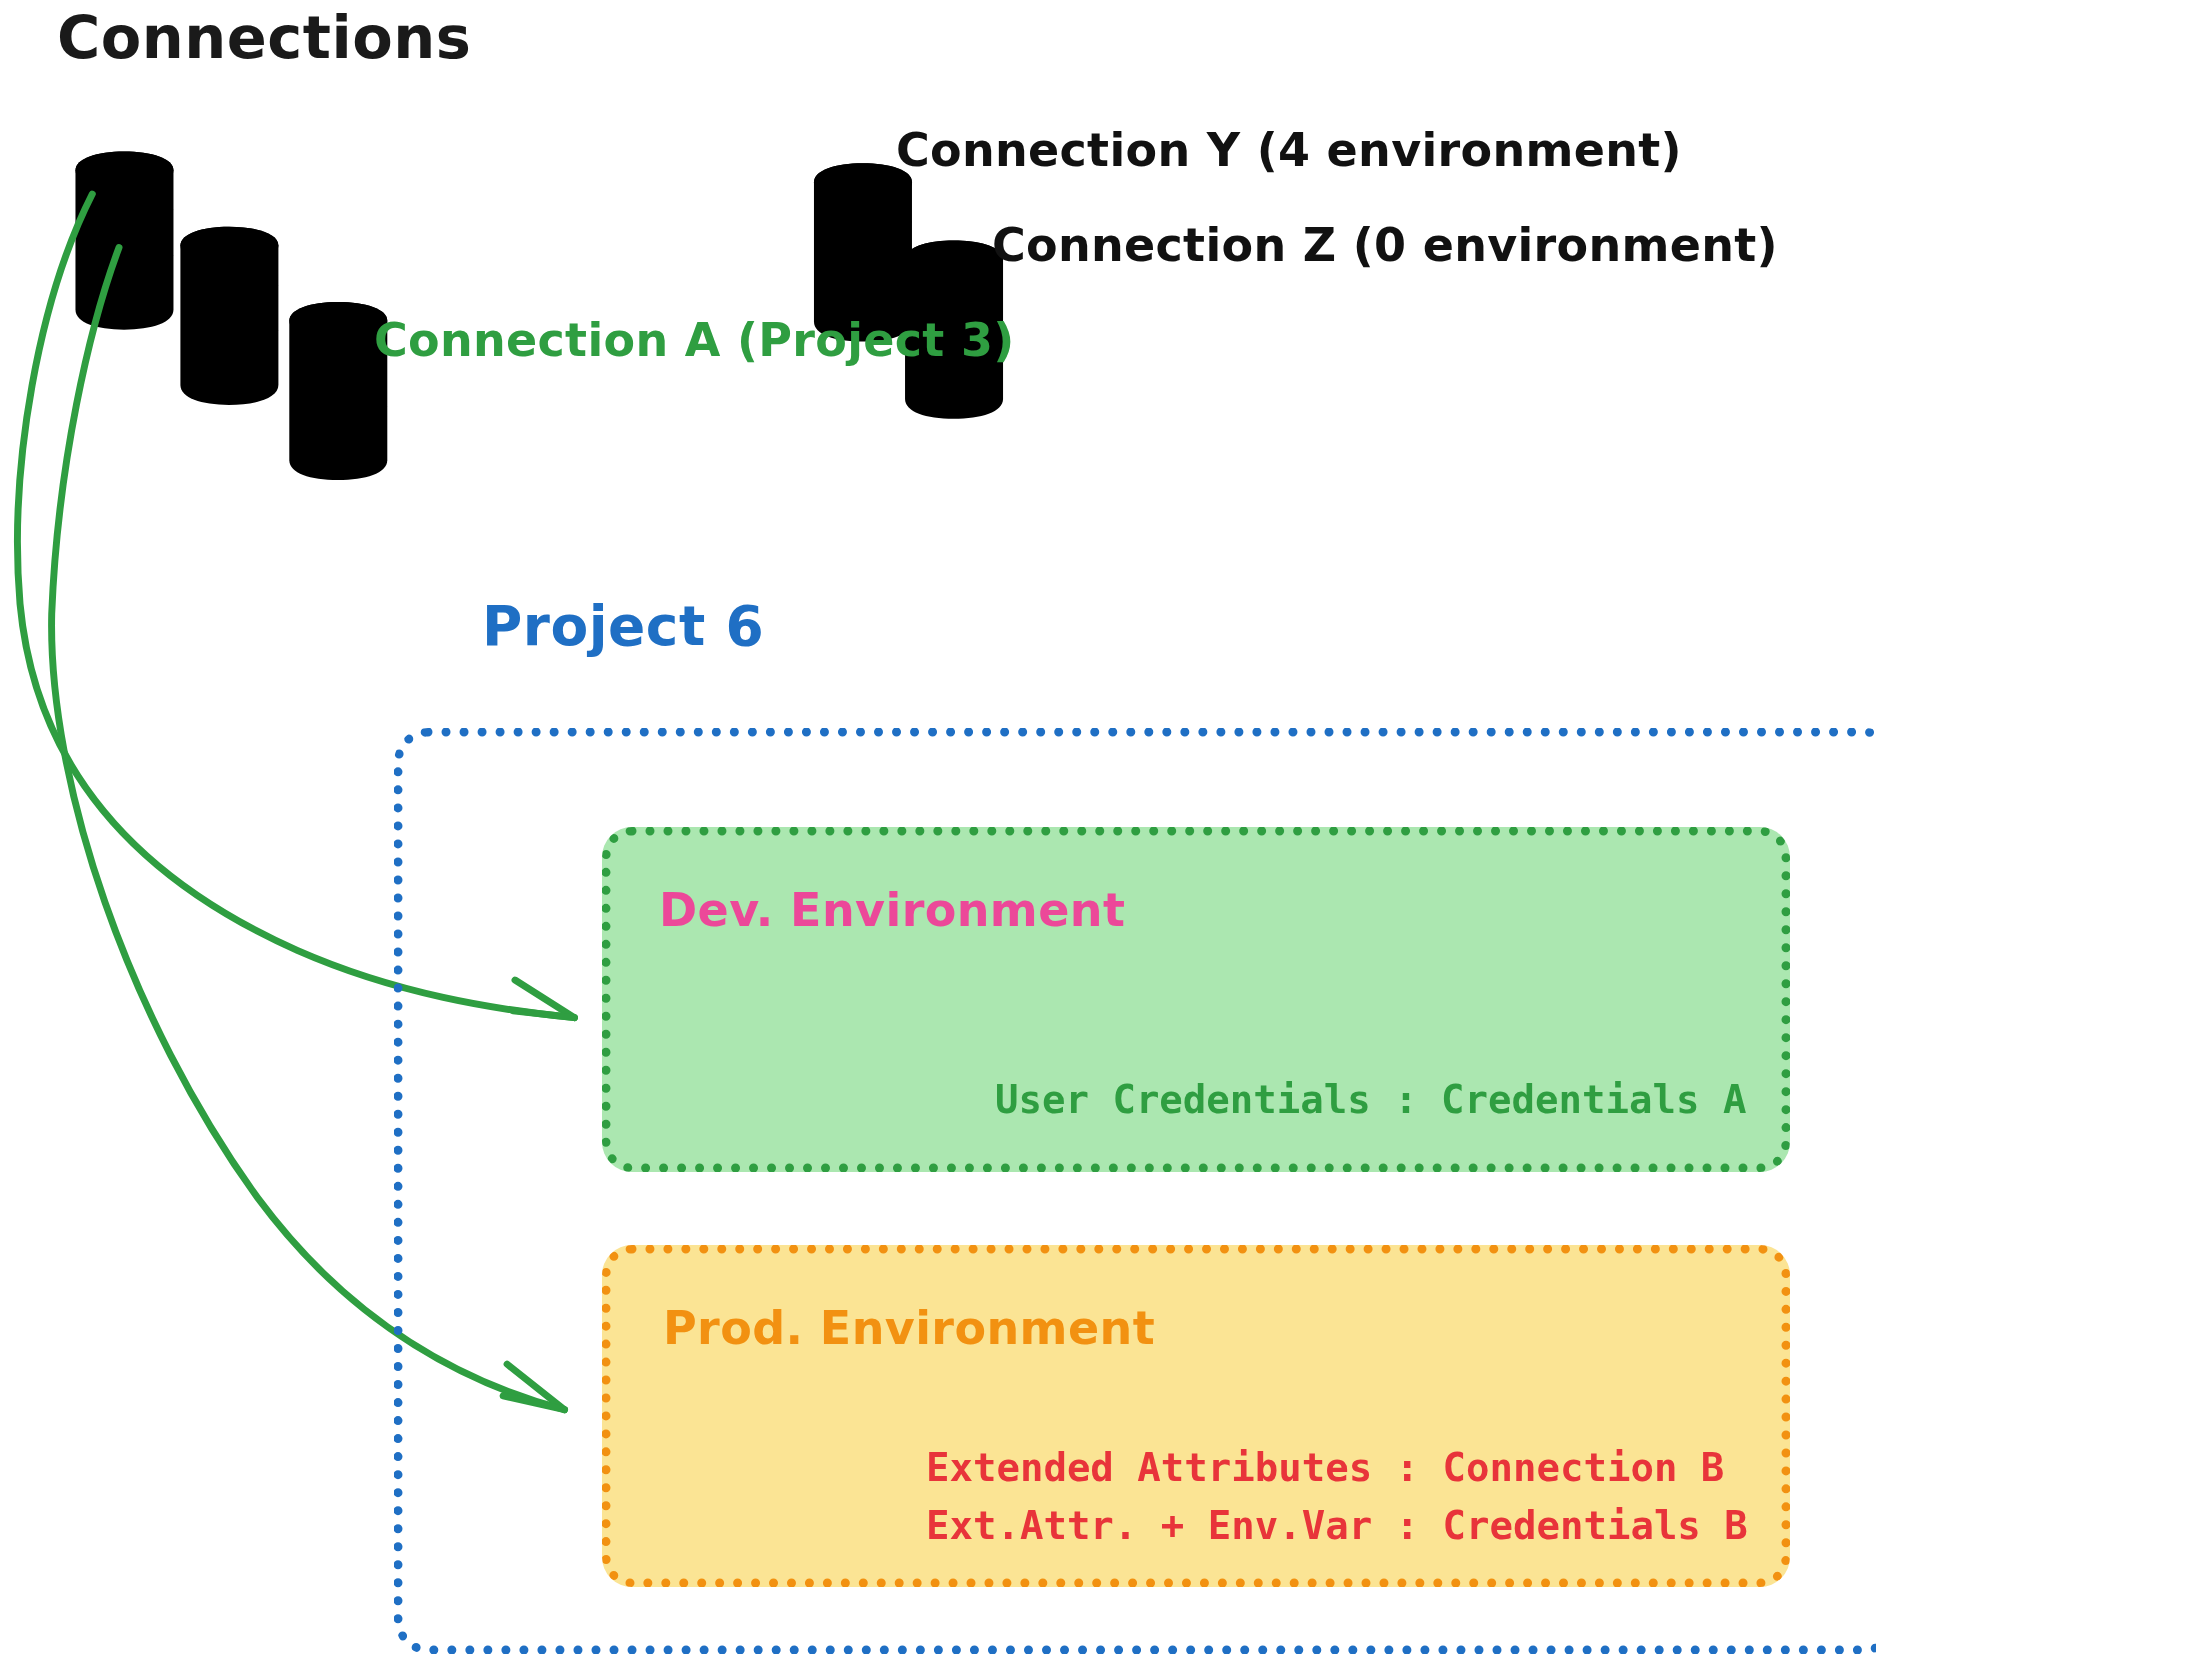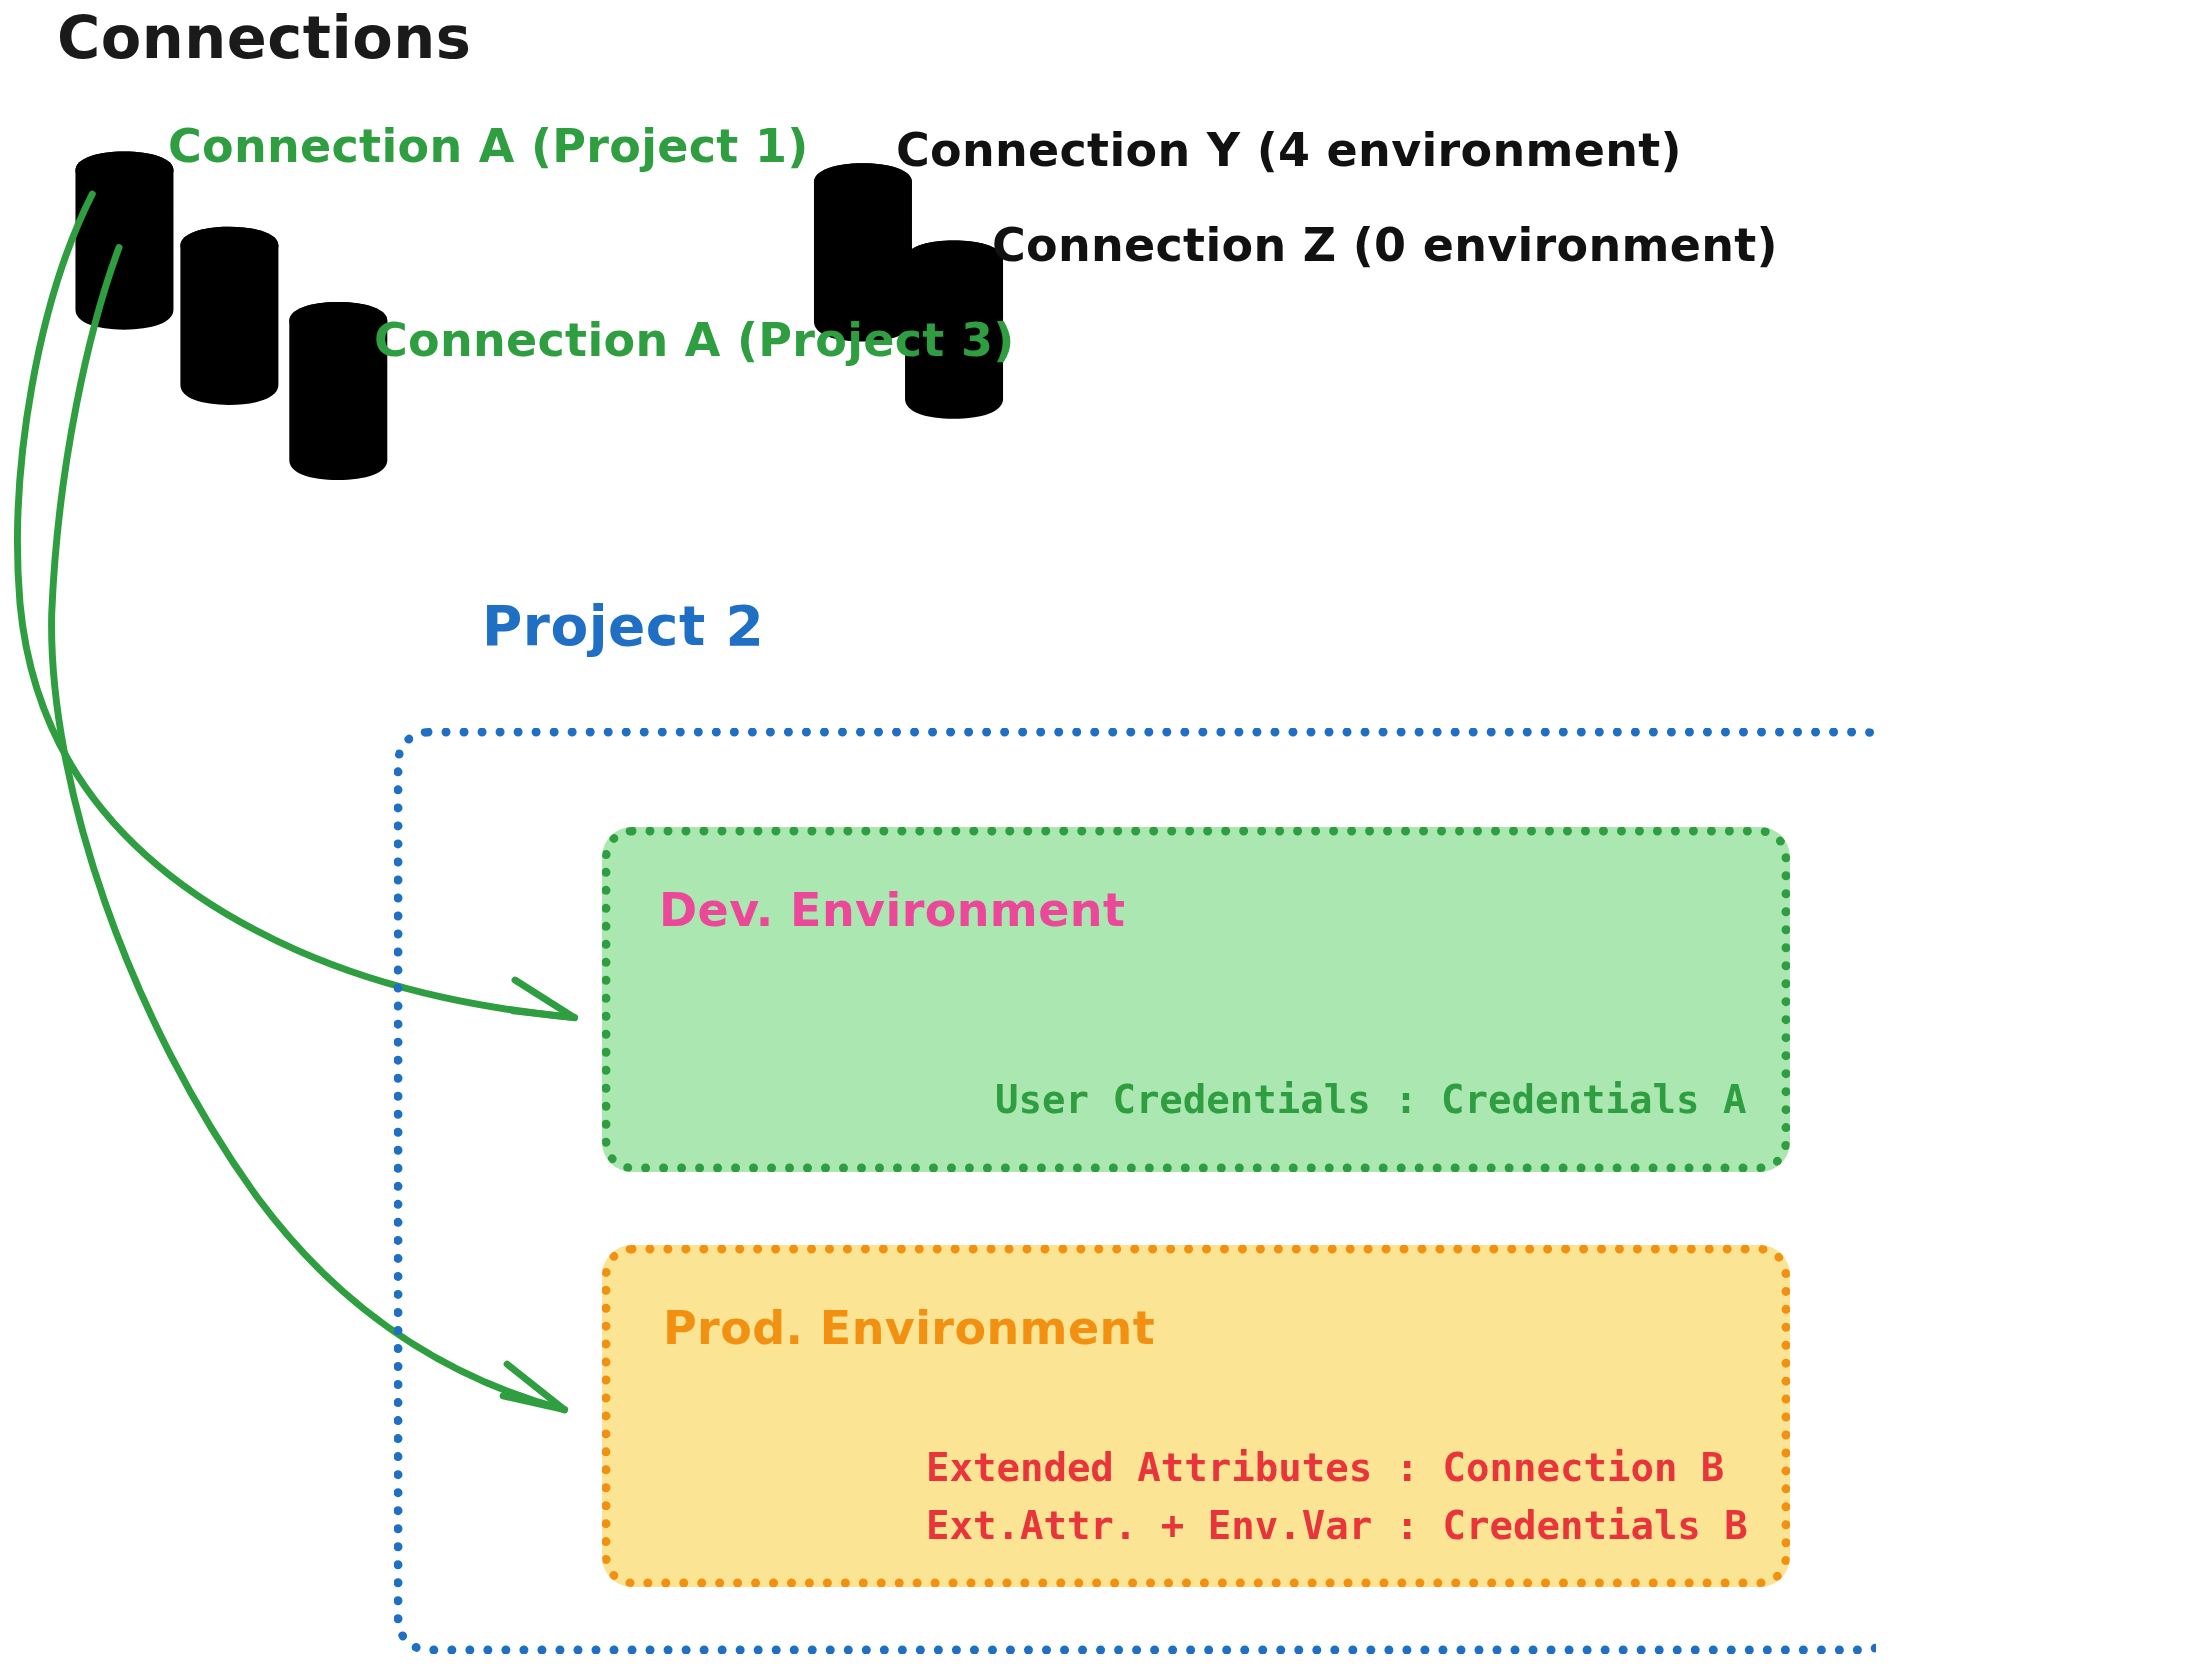--- a/index.html
+++ b/index.html
@@ -167,27 +167,26 @@
 
     <g>
       <path class="arrow-path" d="M120,250 C90,330 58,470 52,620 C48,790 130,1030 260,1210 C360,1345 480,1400 570,1424"></path>
       <path class="arrow-path" d="M570,1424 L512,1378"></path>
       <path class="arrow-path" d="M570,1424 L508,1410"></path>
     </g>
   </svg>
 
   <div class="hand title-connections">Connections</div>
 
-  <div class="hand conn-label" style="left:168px; top:123px;">Connection A (Project 1)</div>
   <div class="hand conn-label" style="left:374px; top:273px;margin-top:44px;">Connection A (Project 3)</div>
 
   <div class="hand conn-label-gray" style="left:896px; top:127px;">Connection Y (4 environment)</div>
   <div class="hand conn-label-gray" style="left:992px; top:222px;">Connection Z (0 environment)</div>
 
-  <div class="hand project-title">Project 2</div>
+  <div class="hand project-title">Project 6</div>
 
   <div class="box project-box"></div>
 
   <div class="box dev-box"></div>
   <div class="hand env-title dev" style="left:659px; top:887px;">Dev. Environment</div>
   <div class="mono-line dev" style="left:995px; top:1077px;">User Credentials : Credentials A</div>
 
   <div class="box prod-box"></div>
   <div class="hand env-title prod" style="left:663px; top:1305px;text-align:right;">Prod. Environment</div>
   <div class="mono-line prod" style="left:926px; top:1445px;">Extended Attributes : Connection B</div>

